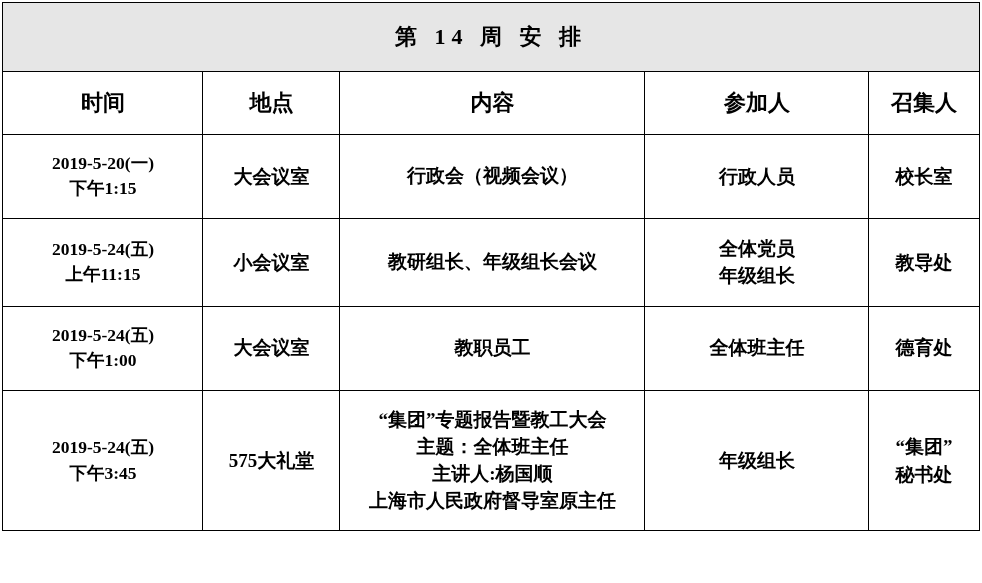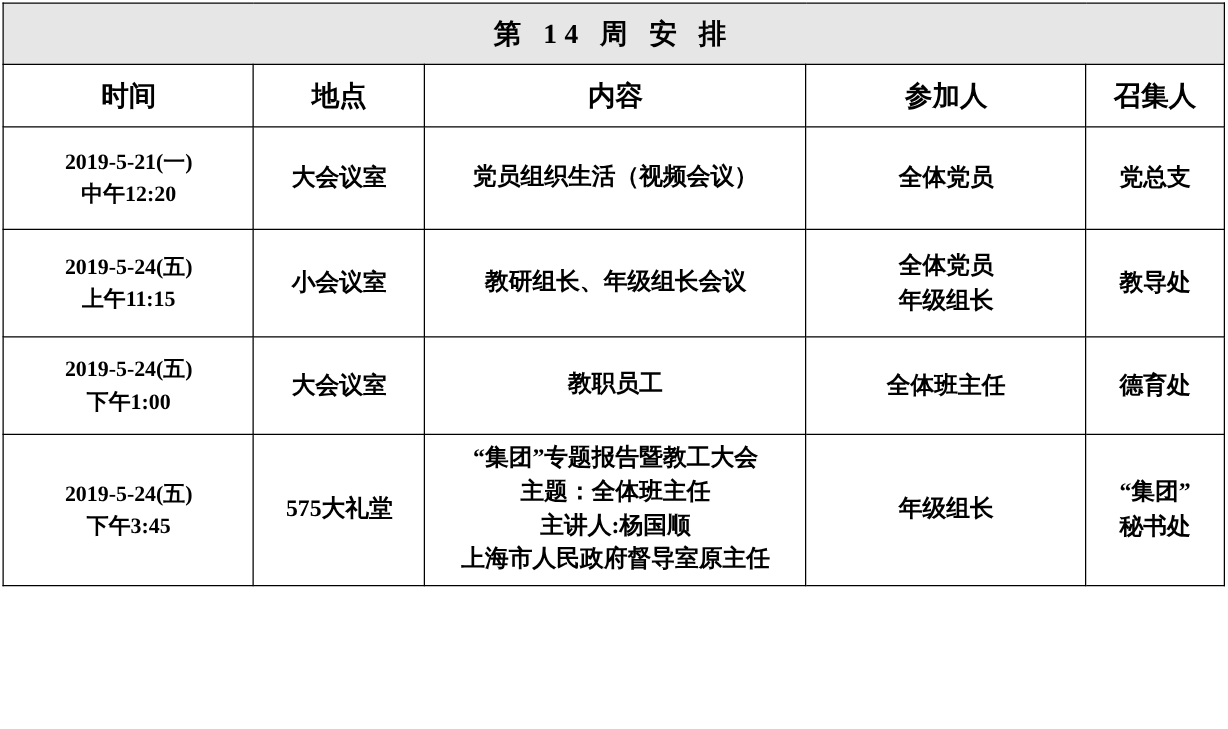--- a/index.html
+++ b/index.html
@@ -23,21 +23,21 @@
   table.schedule {
     width: 976px;
     border-collapse: collapse;
     table-layout: fixed;
     margin: 0 auto;
   }
   table.schedule td, table.schedule th {
     border: 1px solid #000000;
     text-align: center;
     vertical-align: middle;
-    padding: 6px 4px;
+    padding: 16px 4px;
     box-sizing: border-box;
   }
   
   .title-cell {
     background: #e6e6e6;
     font-weight: bold;
     font-size: 22px;
     letter-spacing: 6px;
     height: 40px;
     line-height: 36px;
@@ -106,27 +106,27 @@
     <thead class="head-row">
       <tr>
         <th>时间</th>
         <th>地点</th>
         <th>内容</th>
         <th>参加人</th>
         <th>召集人</th>
       </tr>
     </thead>
     <tbody>
-      <tr class="r2">
-        <td class="time">2019-5-21(一)
-中午12:20</td>
+      <tr class="r1">
+        <td class="time">2019-5-20(一)
+下午1:15</td>
         <td class="place">大会议室</td>
-        <td class="content">党员组织生活（视频会议）</td>
-        <td class="people">全体党员</td>
-        <td class="convener">党总支</td>
+        <td class="content">行政会（视频会议）</td>
+        <td class="people">行政人员</td>
+        <td class="convener">校长室</td>
       </tr>
       <tr class="r3">
         <td class="time">2019-5-24(五)
 上午11:15</td>
         <td class="place">小会议室</td>
         <td class="content">教研组长、年级组长会议</td>
         <td class="people">全体党员
 年级组长</td>
         <td class="convener">教导处</td>
       </tr>

